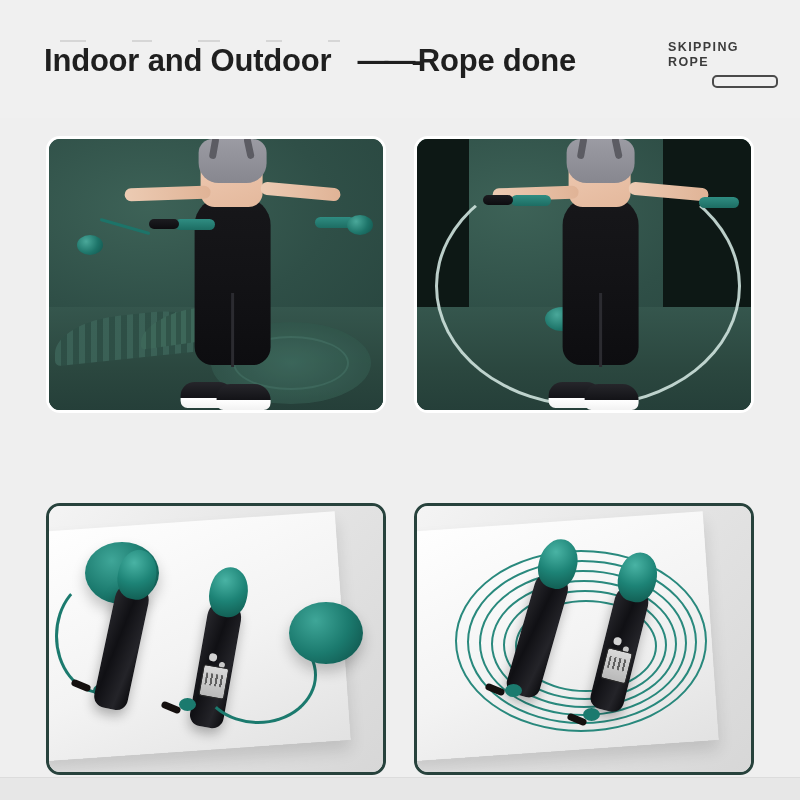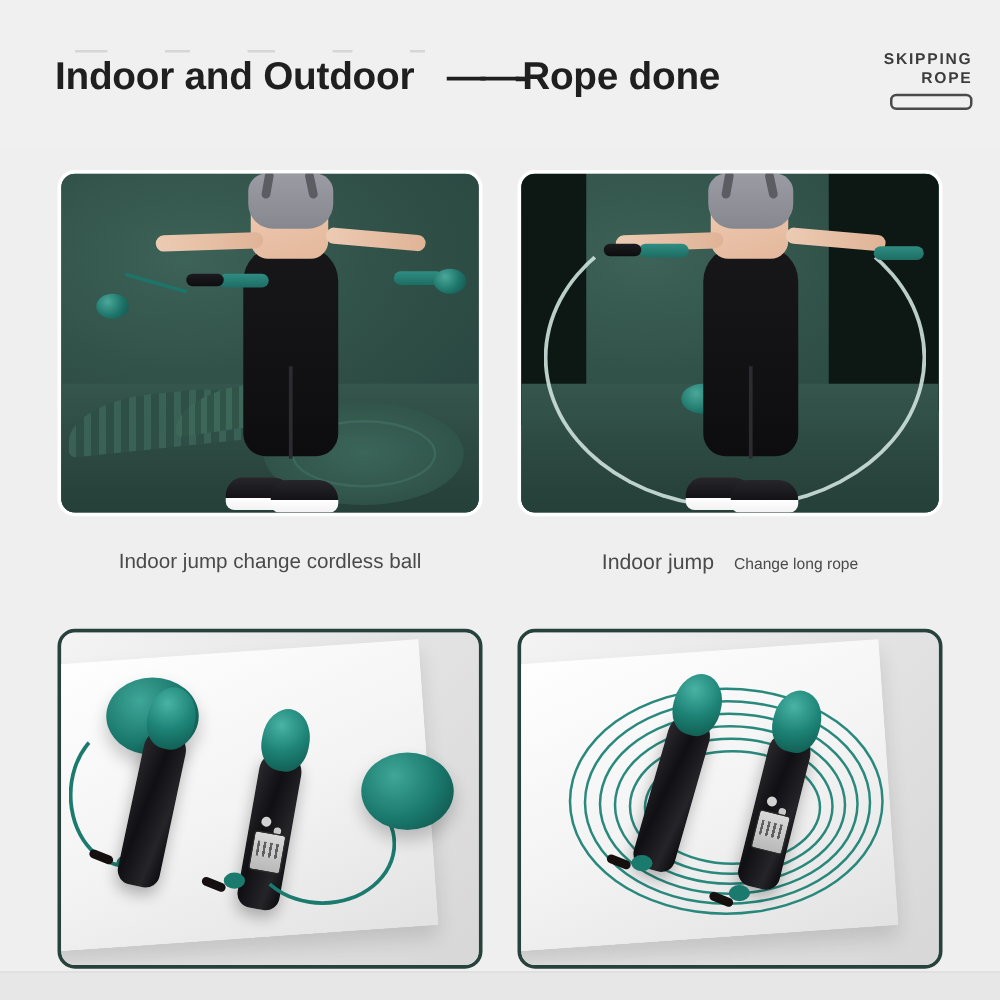--- a/index.html
+++ b/index.html
@@ -72,21 +72,21 @@
   .g3 { width: 22px; }
   .g4 { width: 16px; }
   .g5 { width: 12px; }
 
   
   .logo {
     position: absolute;
     right: 22px;
     top: 40px;
     width: 110px;
-    text-align: right;
+    text-align: left;
     color: #3c3c3c;
   }
   .logo-line1 {
     font-size: 12.5px;
     font-weight: bold;
     letter-spacing: 1.4px;
     line-height: 15px;
   }
   .logo-line2 {
     font-size: 12.5px;
@@ -522,26 +522,20 @@
         <div class="shoe shoe-l"></div>
         <div class="shoe shoe-r"></div>
       </div>
 
       <div class="handle" style="left:94px; top:56px;"></div>
       <div class="handle-dark" style="left:66px; top:56px;"></div>
       <div class="handle" style="right:12px; top:58px;"></div>
     </div>
   </div>
 
-  <div class="caption-row">
-    <div class="caption caption-left">Indoor jump change cordless ball</div>
-    <div class="caption caption-right">
-      <span class="cap-strong">Indoor jump</span><span class="cap-small">Change long rope</span>
-    </div>
-  </div>
 
   <div class="panel product-panel p-bl">
     <div class="prod-bg">
       <div class="prod-slab"></div>
 
       <div class="pBall" style="left:36px; top:36px;"></div>
       <div class="pCord" style="left:6px; top:72px; width:86px; height:110px; border-right-color:transparent; border-top-color:transparent;"></div>
       <div class="pKnot" style="left:44px; top:178px;"></div>
       <div class="pTail" style="left:22px; top:176px;"></div>
 

